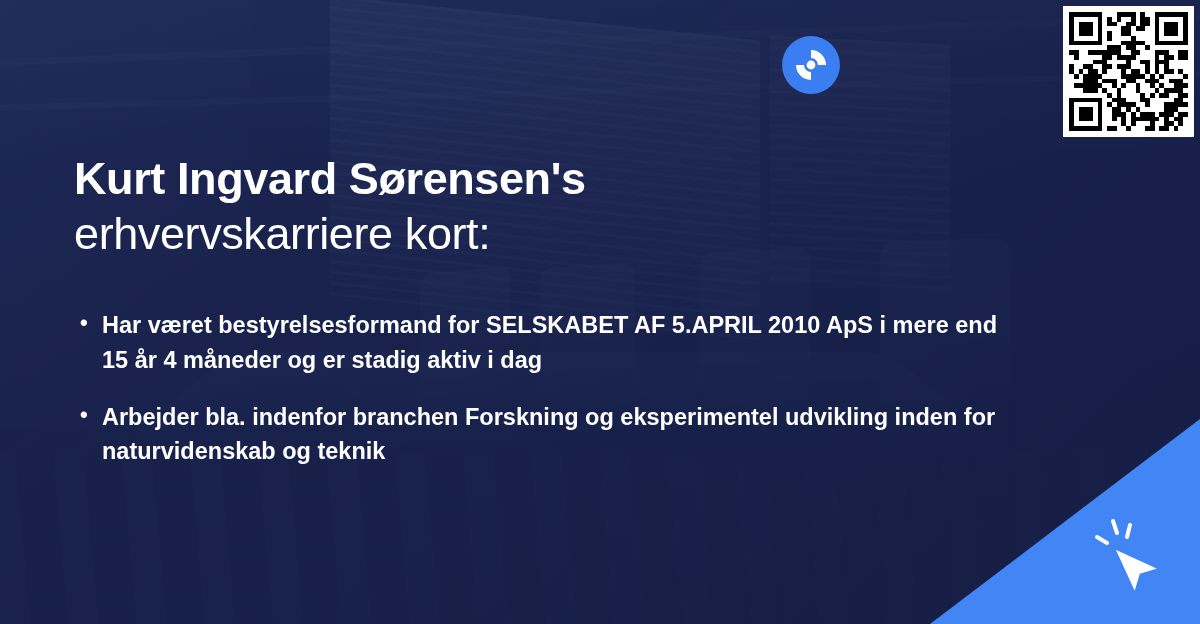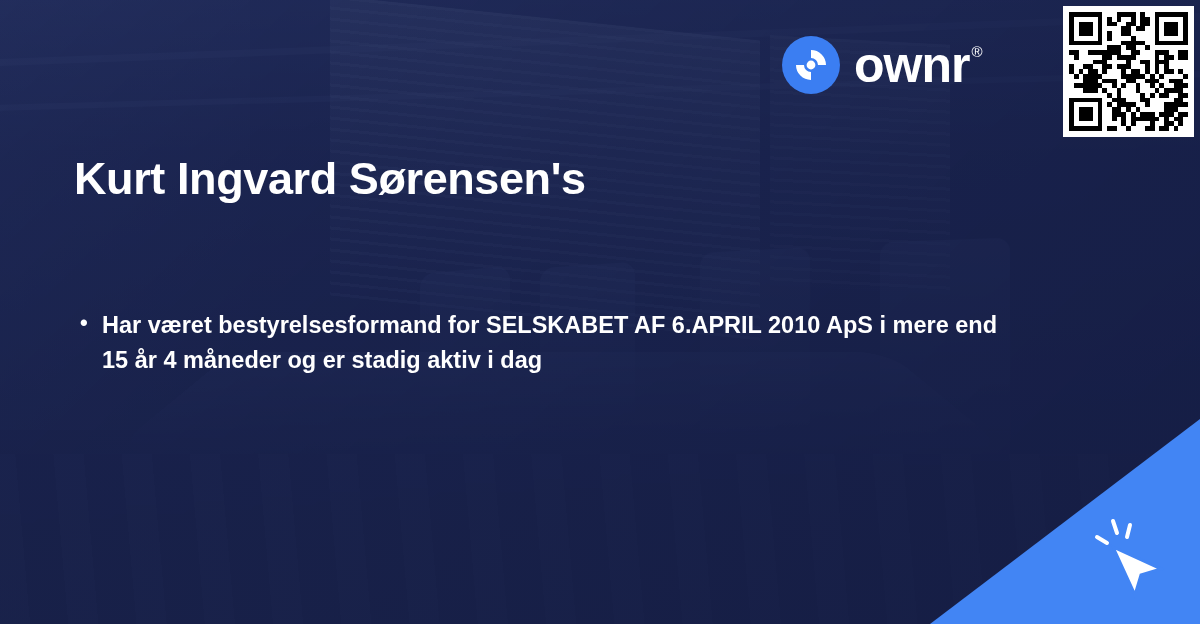--- a/index.html
+++ b/index.html
@@ -214,23 +214,20 @@
   <div class="tint"></div>
 
   <div class="logo">
     <span class="logo-mark">
       <svg width="40" height="40" viewBox="0 0 40 40" aria-hidden="true">
         <path d="M20 5 A15 15 0 0 1 35 20 L27 20 A7 7 0 0 0 20 13 Z" fill="#ffffff"></path>
         <path d="M20 35 A15 15 0 0 1 5 20 L13 20 A7 7 0 0 0 20 27 Z" fill="#ffffff"></path>
         <circle cx="20" cy="20" r="4.4" fill="#ffffff"></circle>
       </svg>
     </span>
-    <span class="logo-word">
-      <span>ownr</span><sup>®</sup>
-    </span>
   </div>
 
   <div class="qr-box">
     <div class="qr-grid" id="qr">
         <i></i>
         <i></i>
         <i></i>
         <i></i>
         <i></i>
         <i></i>
@@ -852,24 +849,26 @@
         <i style="background: rgb(255, 255, 255);"></i>
         <i></i>
         <i style="background: rgb(255, 255, 255);"></i>
         <i style="background: rgb(255, 255, 255);"></i>
       </div>
   </div>
 
 
   <div class="headline">
     <span>Kurt Ingvard Sørensen's</span>
+    <span class="l2">erhvervskarriere kort:</span>
   </div>
 
   <ul class="bullets">
-    <li>Har været bestyrelsesformand for SELSKABET AF 6.APRIL 2010 ApS i mere end 15 år 4 måneder og er stadig aktiv i dag</li>
+    <li>Har været bestyrelsesformand for SELSKABET AF 5.APRIL 2010 ApS i mere end 15 år 4 måneder og er stadig aktiv i dag</li>
+    <li>Arbejder bla. indenfor branchen Forskning og eksperimentel udvikling inden for naturvidenskab og teknik</li>
   </ul>
 
   <div class="corner-triangle"></div>
   <div class="cursor-icon">
     <svg width="95" height="95" viewBox="0 0 95 95" aria-hidden="true">
       <g stroke="#ffffff" stroke-width="4" stroke-linecap="round" fill="none">
         <line x1="14" y1="30" x2="24" y2="36"></line>
         <line x1="30" y1="14" x2="34" y2="26"></line>
         <line x1="47" y1="18" x2="44" y2="30"></line>
       </g>

